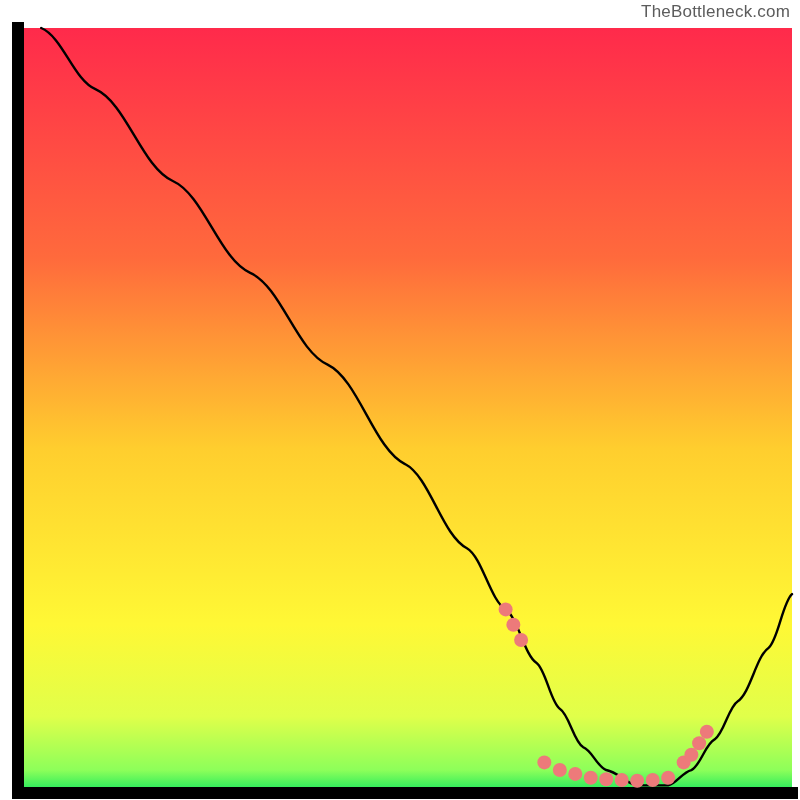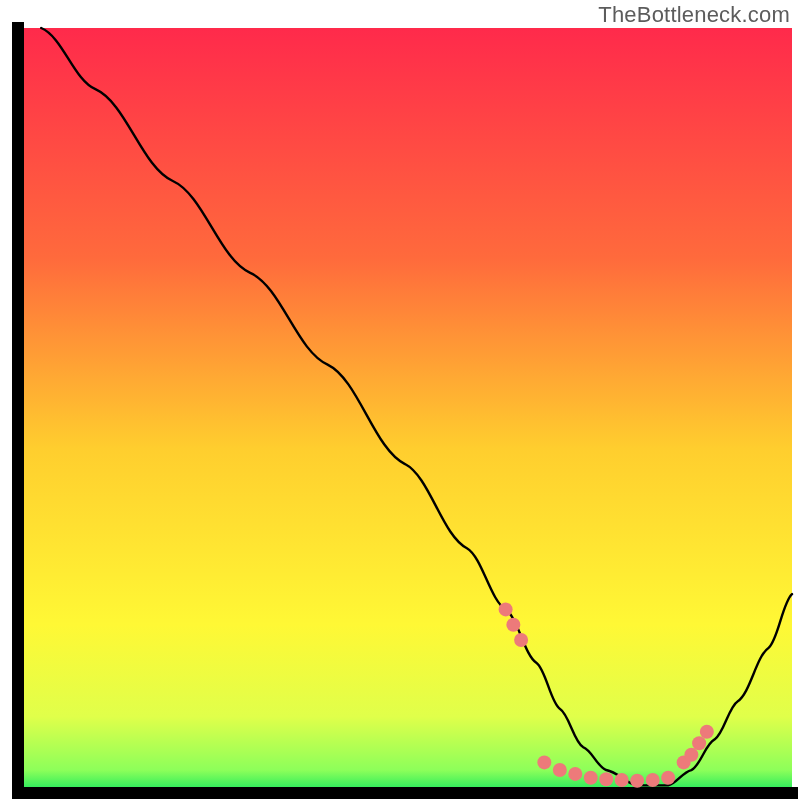--- a/index.html
+++ b/index.html
@@ -13,21 +13,21 @@
   }
   .frame {
     position: relative;
     width: 800px;
     height: 800px;
   }
   .attribution {
     position: absolute;
     top: 2px;
     right: 10px;
-    font-size: 22px;
+    font-size: 17px;
     font-weight: 400;
     color: #5c5c5c;
     letter-spacing: 0.2px;
   }
   svg {
     position: absolute;
     top: 0;
     left: 0;
   }
 </style>

